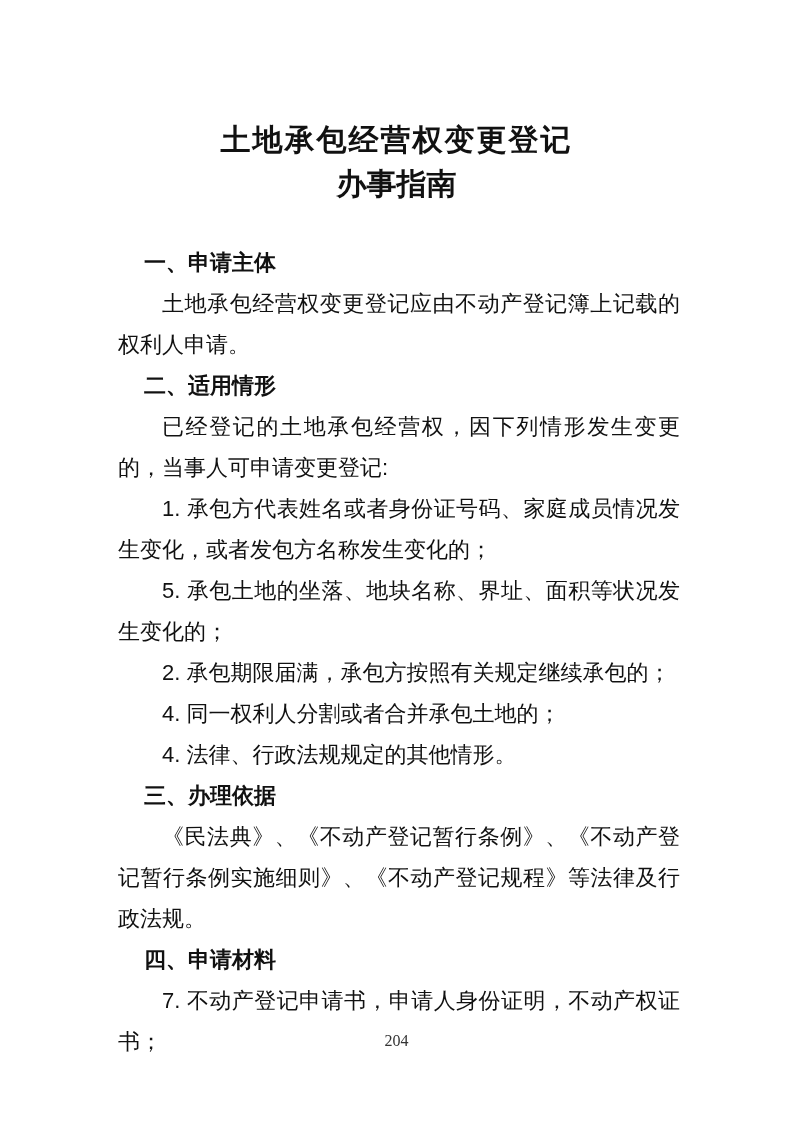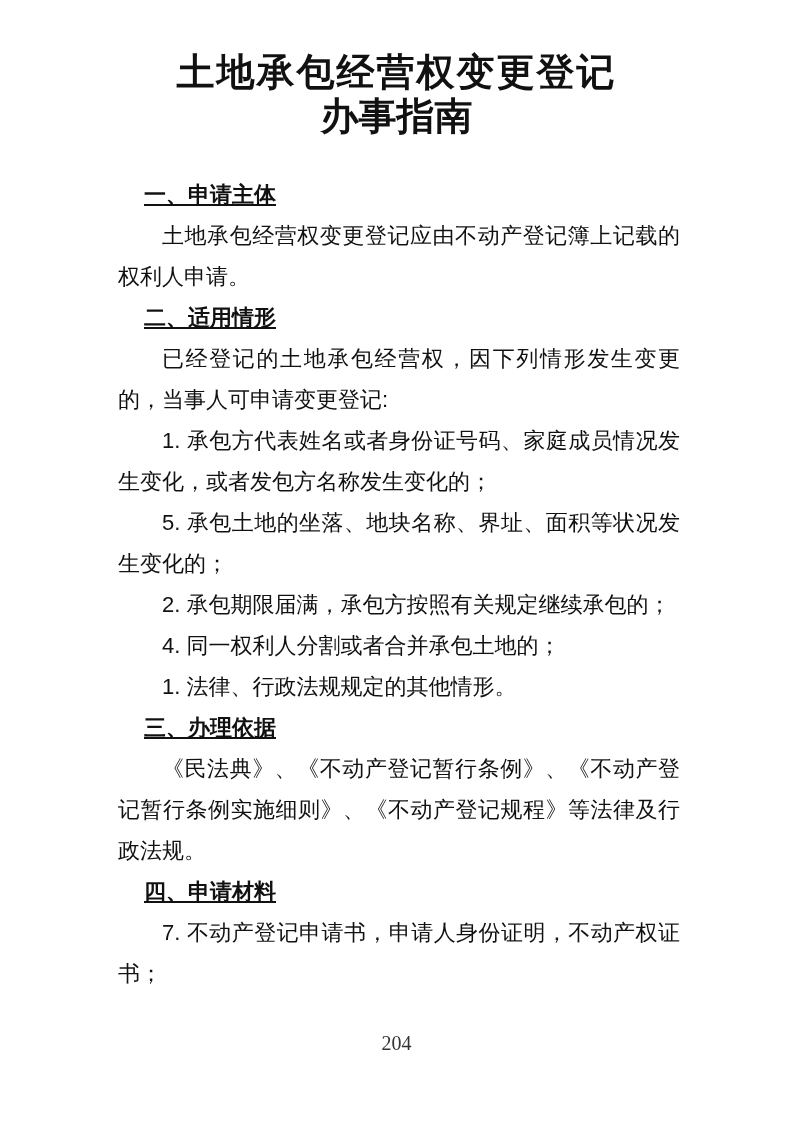--- a/index.html
+++ b/index.html
@@ -11,61 +11,60 @@
     position: relative;
     width: 793px;
     height: 1122px;
     margin: 0 auto;
     background: #ffffff;
     color: #111111;
     overflow: hidden;
   }
   .doc-title {
     margin: 0;
-    padding-top: 50px;
+    padding-top: 118px;
     text-align: center;
     font-family: "Liberation Serif", "DejaVu Serif", serif;
     font-weight: 700;
-    font-size: 38px;
+    font-size: 30px;
     line-height: 44px;
   }
   .title-line {
     display: block;
   }
   .title-line.first {
     letter-spacing: 2px;
   }
   .content {
     margin: 36px 113px 0 118px;
   }
   .sec-heading {
     margin: 0;
     font-family: "Liberation Sans", "DejaVu Sans", sans-serif;
     font-weight: 700;
     font-size: 22px;
     line-height: 41px;
     text-indent: 26px;
-    text-decoration: underline;
   }
   .body-p {
     margin: 0;
     font-family: Liberation Sans, sans-serif;
     font-size: 22px;
     line-height: 41px;
     text-indent: 44px;
     text-align: justify;
   }
   .page-number {
     position: absolute;
     left: 0;
     right: 0;
     top: 1032px;
     text-align: center;
     font-family: "Liberation Serif", "DejaVu Serif", serif;
-    font-size: 20px;
+    font-size: 16px;
     color: #333333;
   }
 </style>
 </head>
 <body>
 
 <div class="page">
 
   <h1 class="doc-title">
     <span class="title-line first">土地承包经营权变更登记</span>
@@ -79,21 +78,21 @@
       <p class="body-p">土地承包经营权变更登记应由不动产登记簿上记载的权利人申请。</p>
     </section>
 
     <section>
       <h2 class="sec-heading">二、适用情形</h2>
       <p class="body-p">已经登记的土地承包经营权，因下列情形发生变更的，当事人可申请变更登记:</p>
       <p class="body-p">1. 承包方代表姓名或者身份证号码、家庭成员情况发生变化，或者发包方名称发生变化的；</p>
       <p class="body-p">5. 承包土地的坐落、地块名称、界址、面积等状况发生变化的；</p>
       <p class="body-p">2. 承包期限届满，承包方按照有关规定继续承包的；</p>
       <p class="body-p">4. 同一权利人分割或者合并承包土地的；</p>
-      <p class="body-p">1. 法律、行政法规规定的其他情形。</p>
+      <p class="body-p">4. 法律、行政法规规定的其他情形。</p>
     </section>
 
     <section>
       <h2 class="sec-heading">三、办理依据</h2>
       <p class="body-p">《民法典》、《不动产登记暂行条例》、《不动产登记暂行条例实施细则》、《不动产登记规程》等法律及行政法规。</p>
     </section>
 
     <section>
       <h2 class="sec-heading">四、申请材料</h2>
       <p class="body-p">7. 不动产登记申请书，申请人身份证明，不动产权证书；</p>

